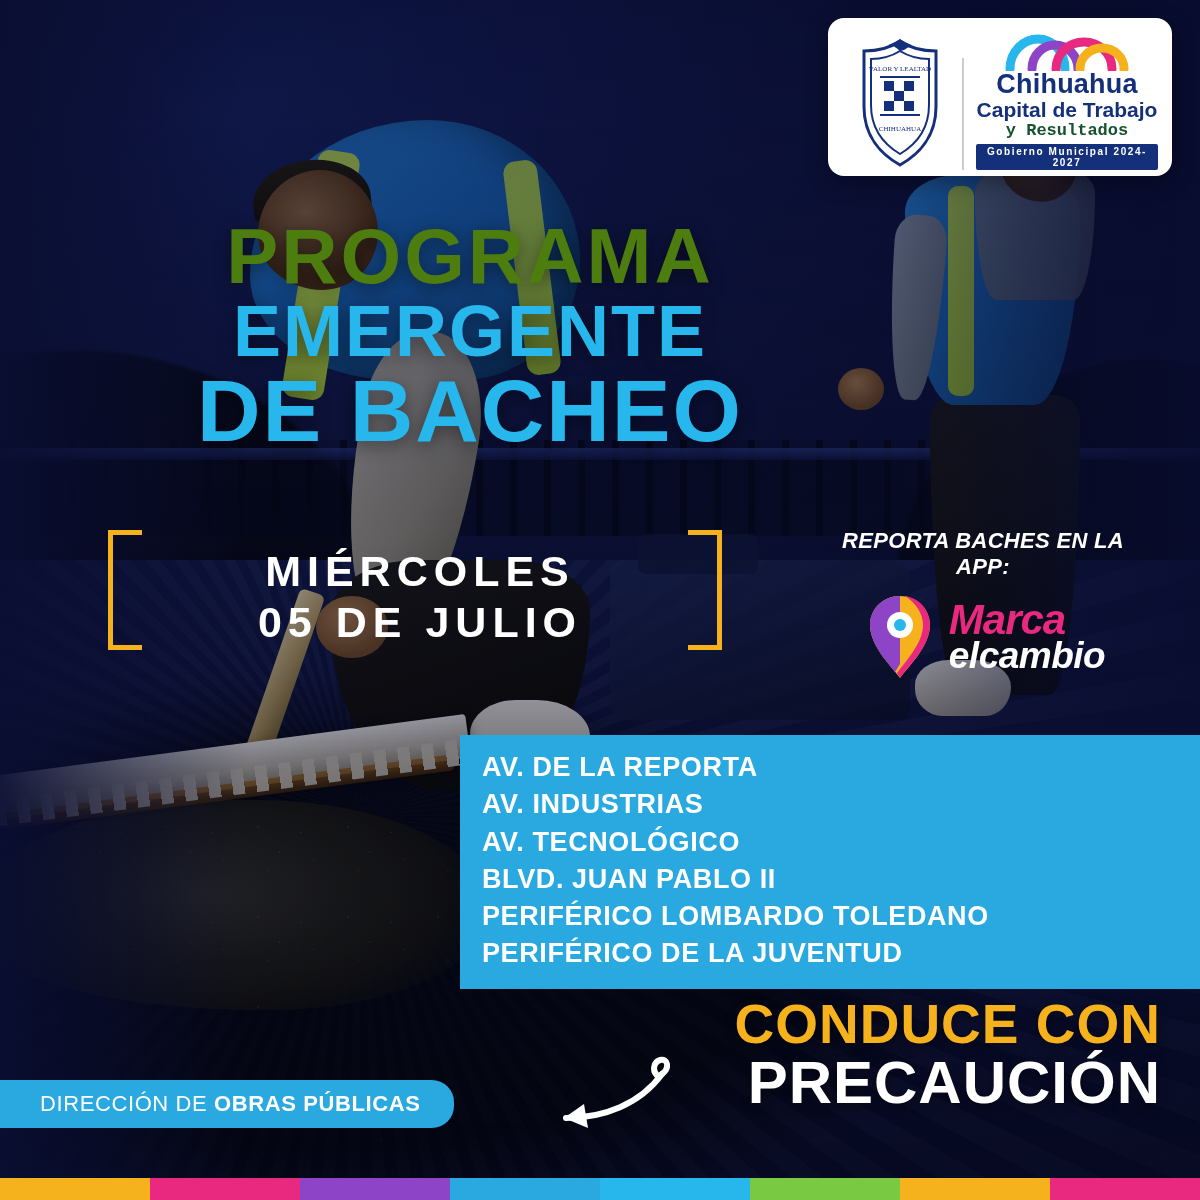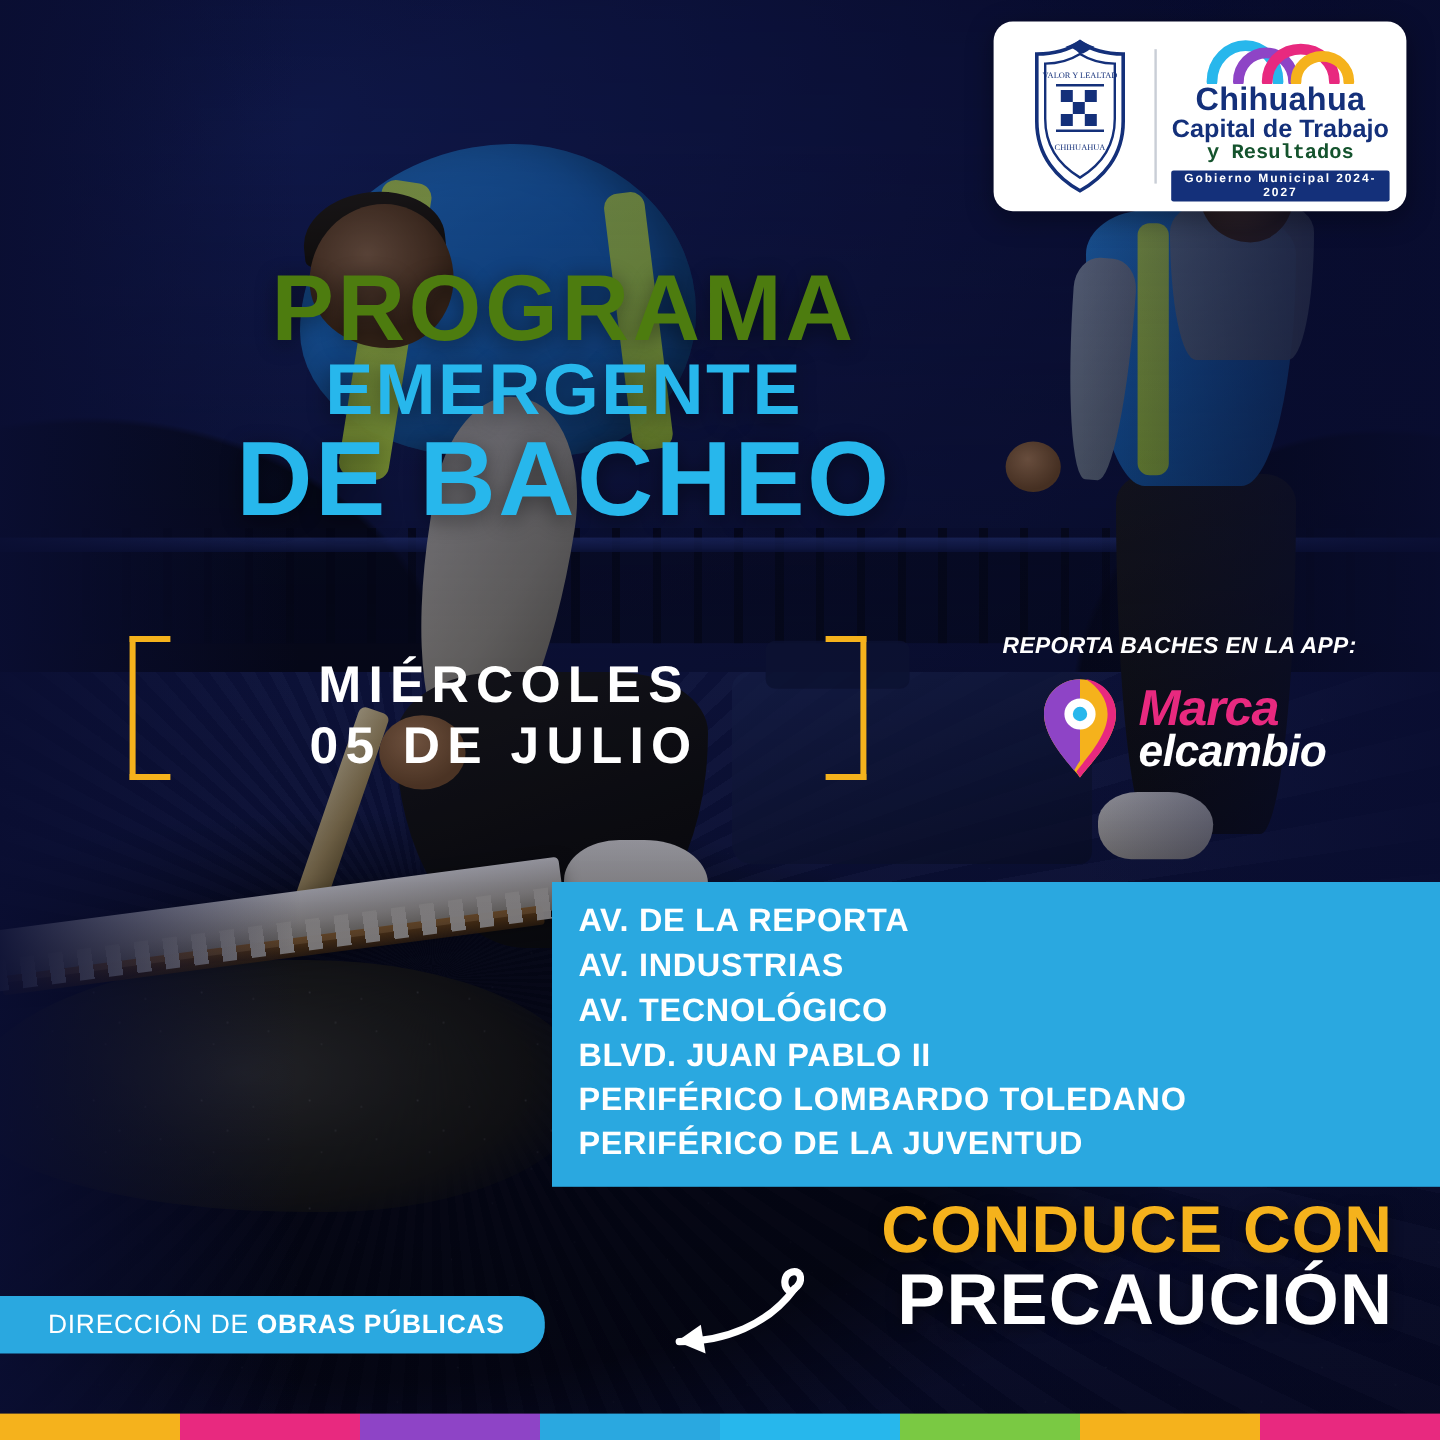--- a/index.html
+++ b/index.html
@@ -255,22 +255,22 @@
     position: absolute; right: 0; top: 0; width: 300px; height: 760px;
     background: linear-gradient(to left, rgba(9,13,48,.85), rgba(9,13,48,0));
   }
 
   
   .logo-card {
     position: absolute; right: 28px; top: 18px;
     width: 344px; height: 158px;
     background: #fff;
     border-radius: 16px;
-    display: flex; align-items: center;
-    padding: 22px 14px;
+    display: flex; align-items: flex-end;
+    padding: 6px 14px;
     box-shadow: 0 6px 22px rgba(0,0,0,.35);
   }
   .coat {
     width: 116px; height: 134px;
     position: relative; flex: 0 0 auto;
     display: flex; align-items: center; justify-content: center;
   }
   .coat svg { width: 112px; height: 132px; }
   .logo-divider {
     width: 2px; height: 112px; background: #c9ced6; margin: 0 12px 0 4px; flex: 0 0 auto;
@@ -296,21 +296,21 @@
 
   
   .headline {
     position: absolute; left: 0; top: 218px; width: 940px; text-align: center;
   }
   .h-programa {
     font-size: 78px; font-weight: 800; color: #4d7c0f; letter-spacing: 3px;
     line-height: .98; text-shadow: 0 4px 18px rgba(0,0,0,.45);
   }
   .h-emergente {
-    font-size: 60px; font-weight: 800; color: #27b7ec; letter-spacing: 2px;
+    font-size: 72px; font-weight: 800; color: #27b7ec; letter-spacing: 2px;
     line-height: .98; text-shadow: 0 4px 18px rgba(0,0,0,.45);
     margin-top: 2px;
   }
   .h-debacheo {
     font-size: 88px; font-weight: 800; color: #27b7ec; letter-spacing: 2px;
     line-height: 1.0; text-shadow: 0 4px 18px rgba(0,0,0,.45);
   }
 
   
   .date-wrap {
@@ -327,21 +327,21 @@
     text-align: center; color: #fff;
   }
   .date-l1 { font-size: 43px; font-weight: 800; letter-spacing: 6px; line-height: 1.18; }
   .date-l2 { font-size: 43px; font-weight: 800; letter-spacing: 6px; line-height: 1.18; }
 
   
   .app-block {
     position: absolute; right: 52px; top: 528px; width: 330px; text-align: center;
   }
   .app-label {
-    font-size: 19px; font-weight: 800; color: #fff; letter-spacing: .3px;
+    font-size: 22px; font-weight: 800; color: #fff; letter-spacing: .3px;
     font-style: italic;
   }
   .app-logo {
     margin-top: 12px; display: flex; align-items: center; justify-content: center; gap: 10px;
   }
   .pin { width: 78px; height: 90px; position: relative; flex: 0 0 auto; }
   .pin svg { width: 78px; height: 90px; }
   .app-name { text-align: left; line-height: .92; }
   .app-marca {
     font-size: 42px; font-weight: 800; font-style: italic; color: #e8297f;

